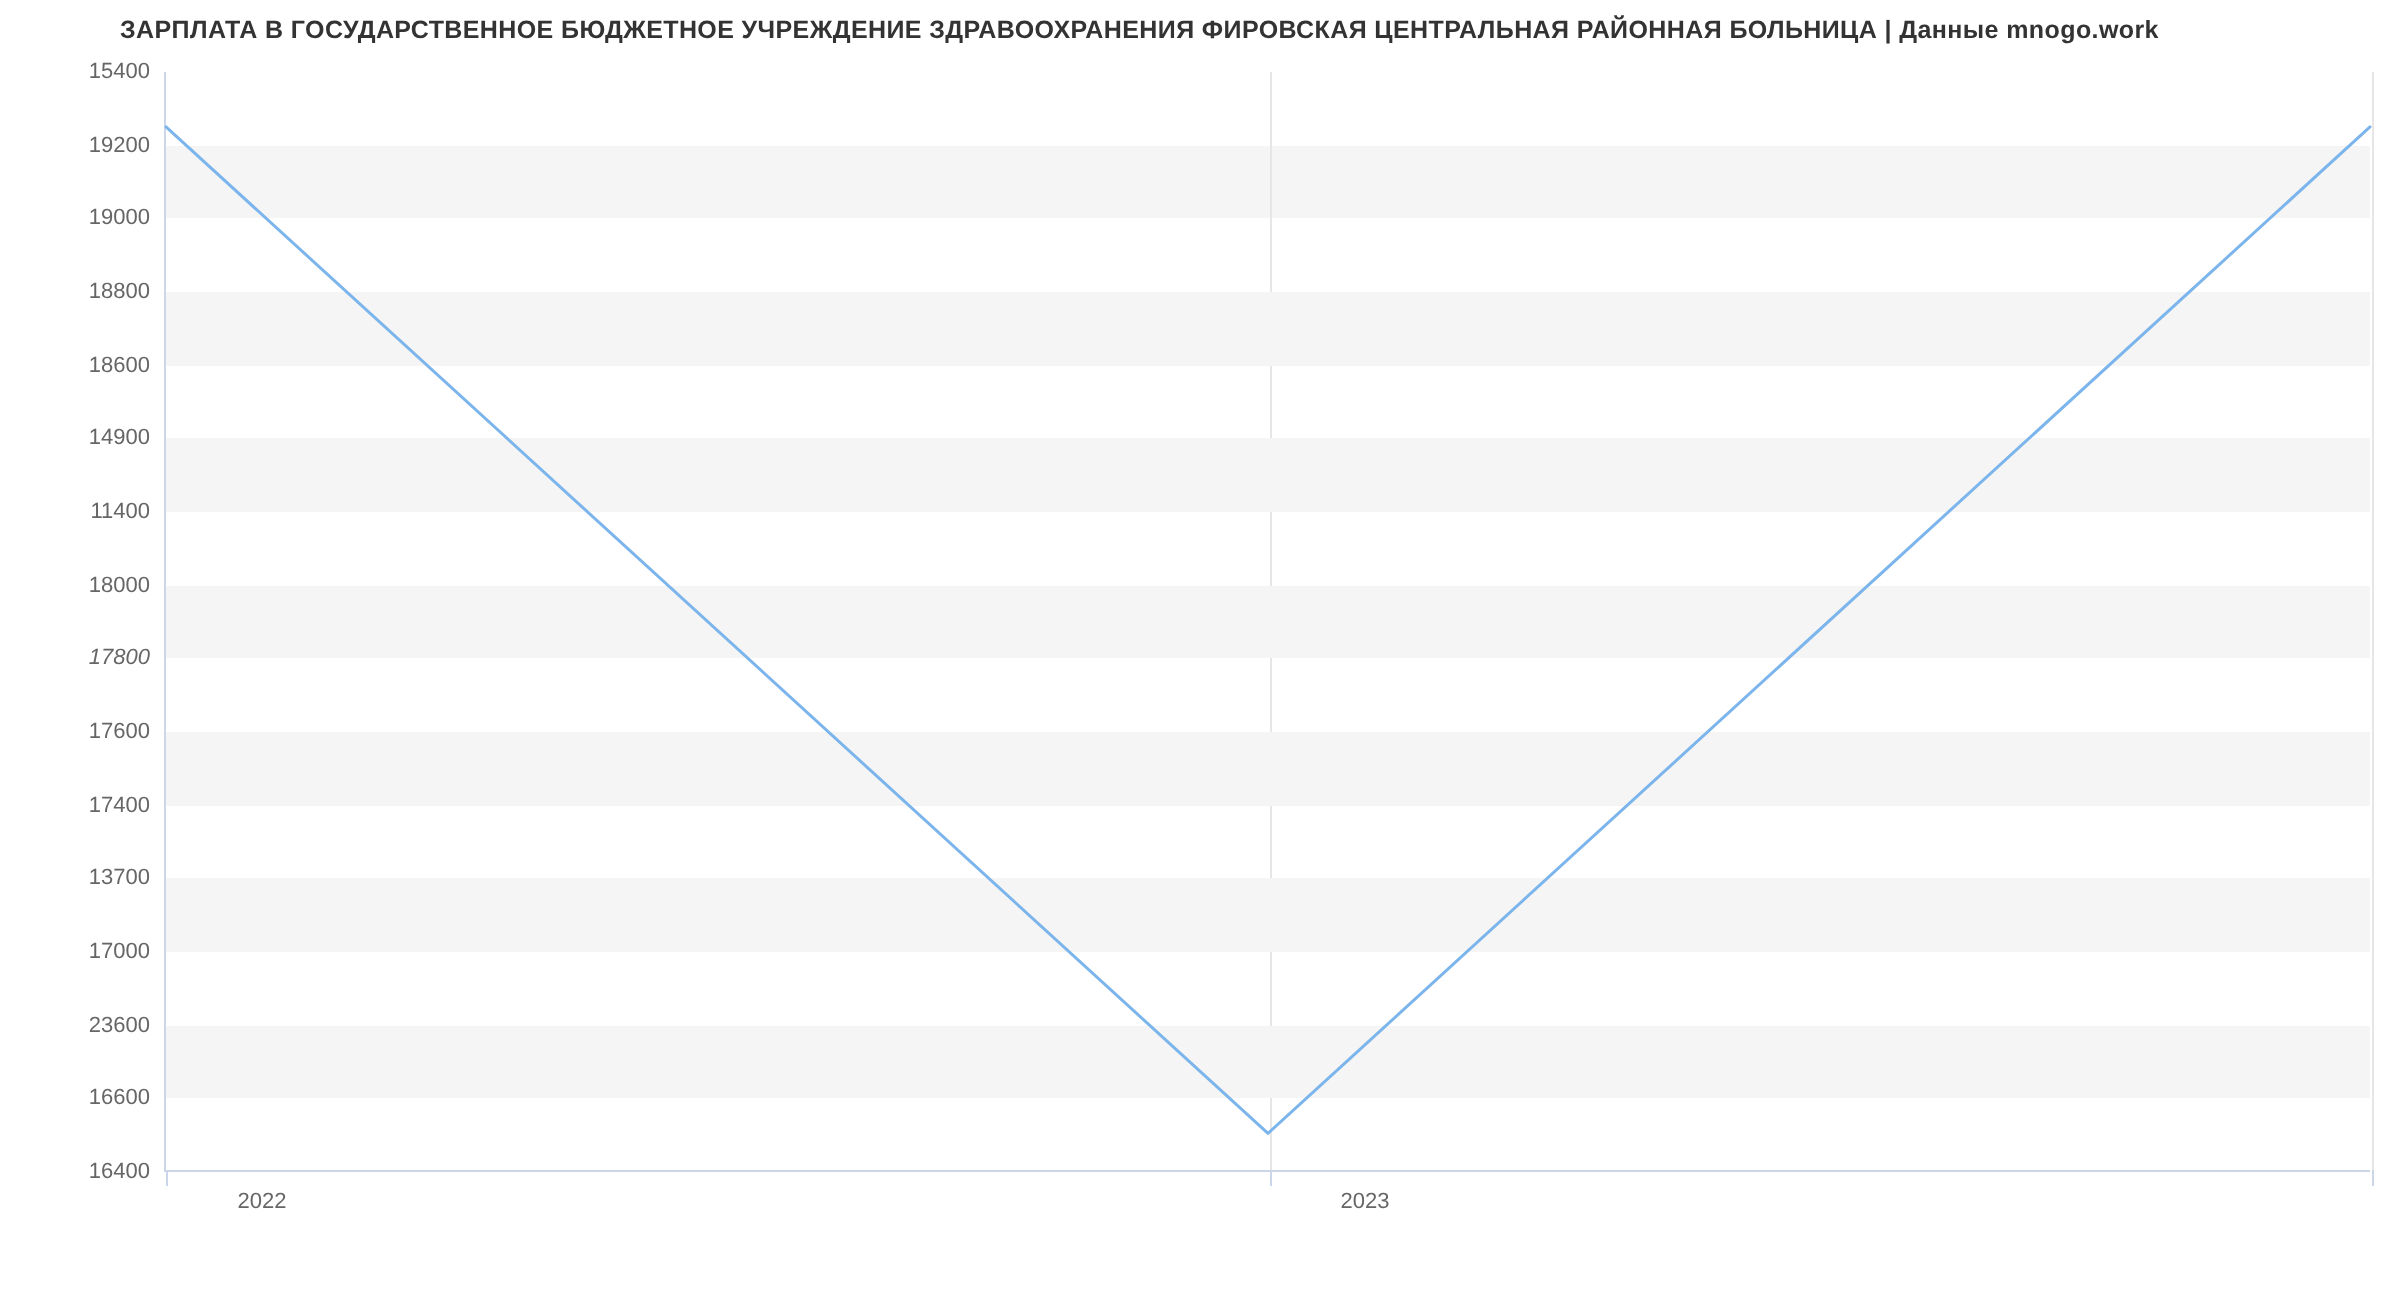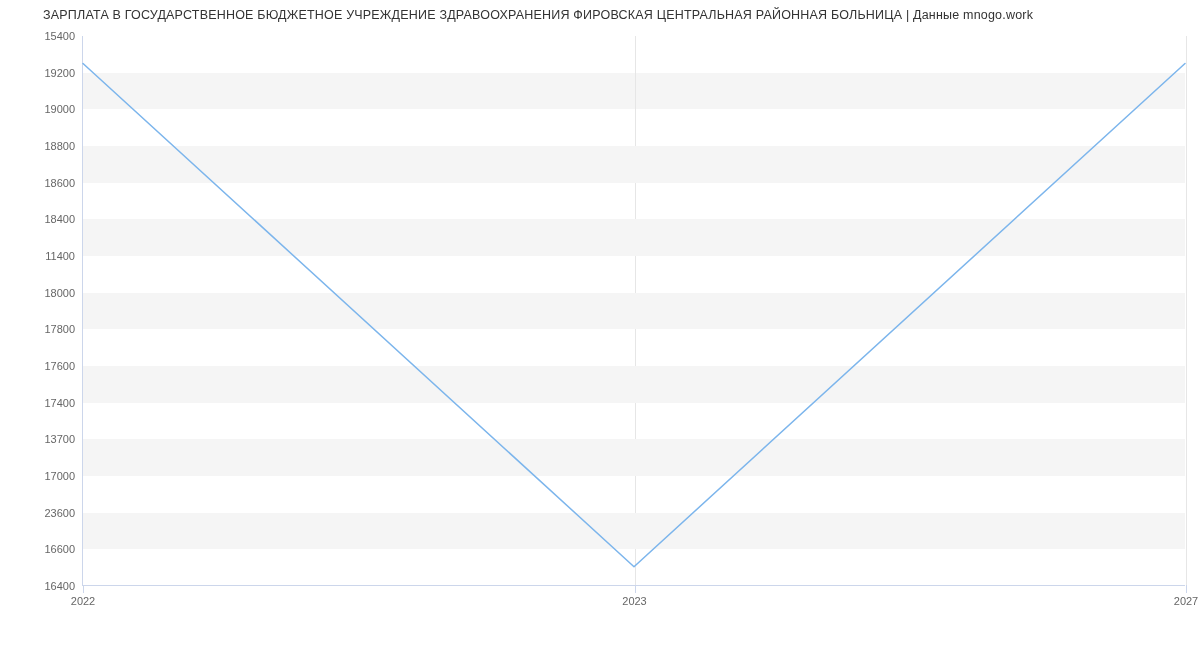--- a/index.html
+++ b/index.html
@@ -12,24 +12,24 @@
     background: #ffffff;
   }
   .chart-wrap {
     position: relative;
     width: 1200px;
     height: 625px;
   }
   .title {
     position: absolute;
     top: 8px;
-    left: 43px;
+    left: 60px;
     font-size: 12.5px;
     color: #333;
-    font-weight: 400;
+    font-weight: 700;
     letter-spacing: 0.2px;
   }
   .plot-area {
     position: absolute;
     left: 82px;
     top: 36px;
     width: 1103px;
     height: 550px;
     border-left: 1px solid #ccd6eb;
     border-bottom: 1px solid #ccd6eb;
@@ -62,20 +62,21 @@
     font-size: 11px;
     color: #666;
     white-space: nowrap;
   }
   .x-label {
     position: absolute;
     top: calc(100% + 10px);
     transform: translateX(-50%);
     font-size: 11px;
     color: #666;
+    margin-left: 48px;
   }
   svg.line {
     position: absolute;
     left: 0;
     top: 0;
     width: 100%;
     height: 100%;
     overflow: visible;
   }
   svg.line polyline {
@@ -104,24 +105,24 @@
     <svg class="line" id="line-svg" viewBox="0 0 1103 550" preserveAspectRatio="none">
       <polyline id="poly" points="0,27.5 551.5,531.6666666666666 1103,27.5" stroke="#7cb5ec"></polyline>
     </svg>
   <div class="y-label" style="top: 550px;">16400</div>
       <div class="y-label" style="top: 513.333px;">16600</div>
       <div class="y-label" style="top: 476.667px;">23600</div>
       <div class="y-label" style="top: 440px;">17000</div>
       <div class="y-label" style="top: 403.333px;">13700</div>
       <div class="y-label" style="top: 366.667px;">17400</div>
       <div class="y-label" style="top: 330px;">17600</div>
-      <div class="y-label" style="top: 293.333px;">17800</div>
+      <div class="y-label" style="top: 293.333px; font-style: italic;">17800</div>
       <div class="y-label" style="top: 256.667px; margin-left: 24px;">18000</div>
       <div class="y-label" style="top: 220px;">11400</div>
-      <div class="y-label" style="top: 183.333px;">18400</div>
+      <div class="y-label" style="top: 183.333px;">14900</div>
       <div class="y-label" style="top: 146.667px;">18600</div>
       <div class="y-label" style="top: 110px;">18800</div>
       <div class="y-label" style="top: 73.3333px; text-align: center;">19000</div>
       <div class="y-label" style="top: 36.6667px;">19200</div>
       <div class="y-label" style="top: 0px;">15400</div>
       <div class="tick-v" style="left: 0px;"></div>
       <div class="x-label" style="left: 0px;">2022</div>
       <div class="tick-v" style="left: 551.5px;"></div>
       <div class="x-label" style="left: 551.5px;">2023</div>
       <div class="tick-v" style="left: 1103px;"></div>

